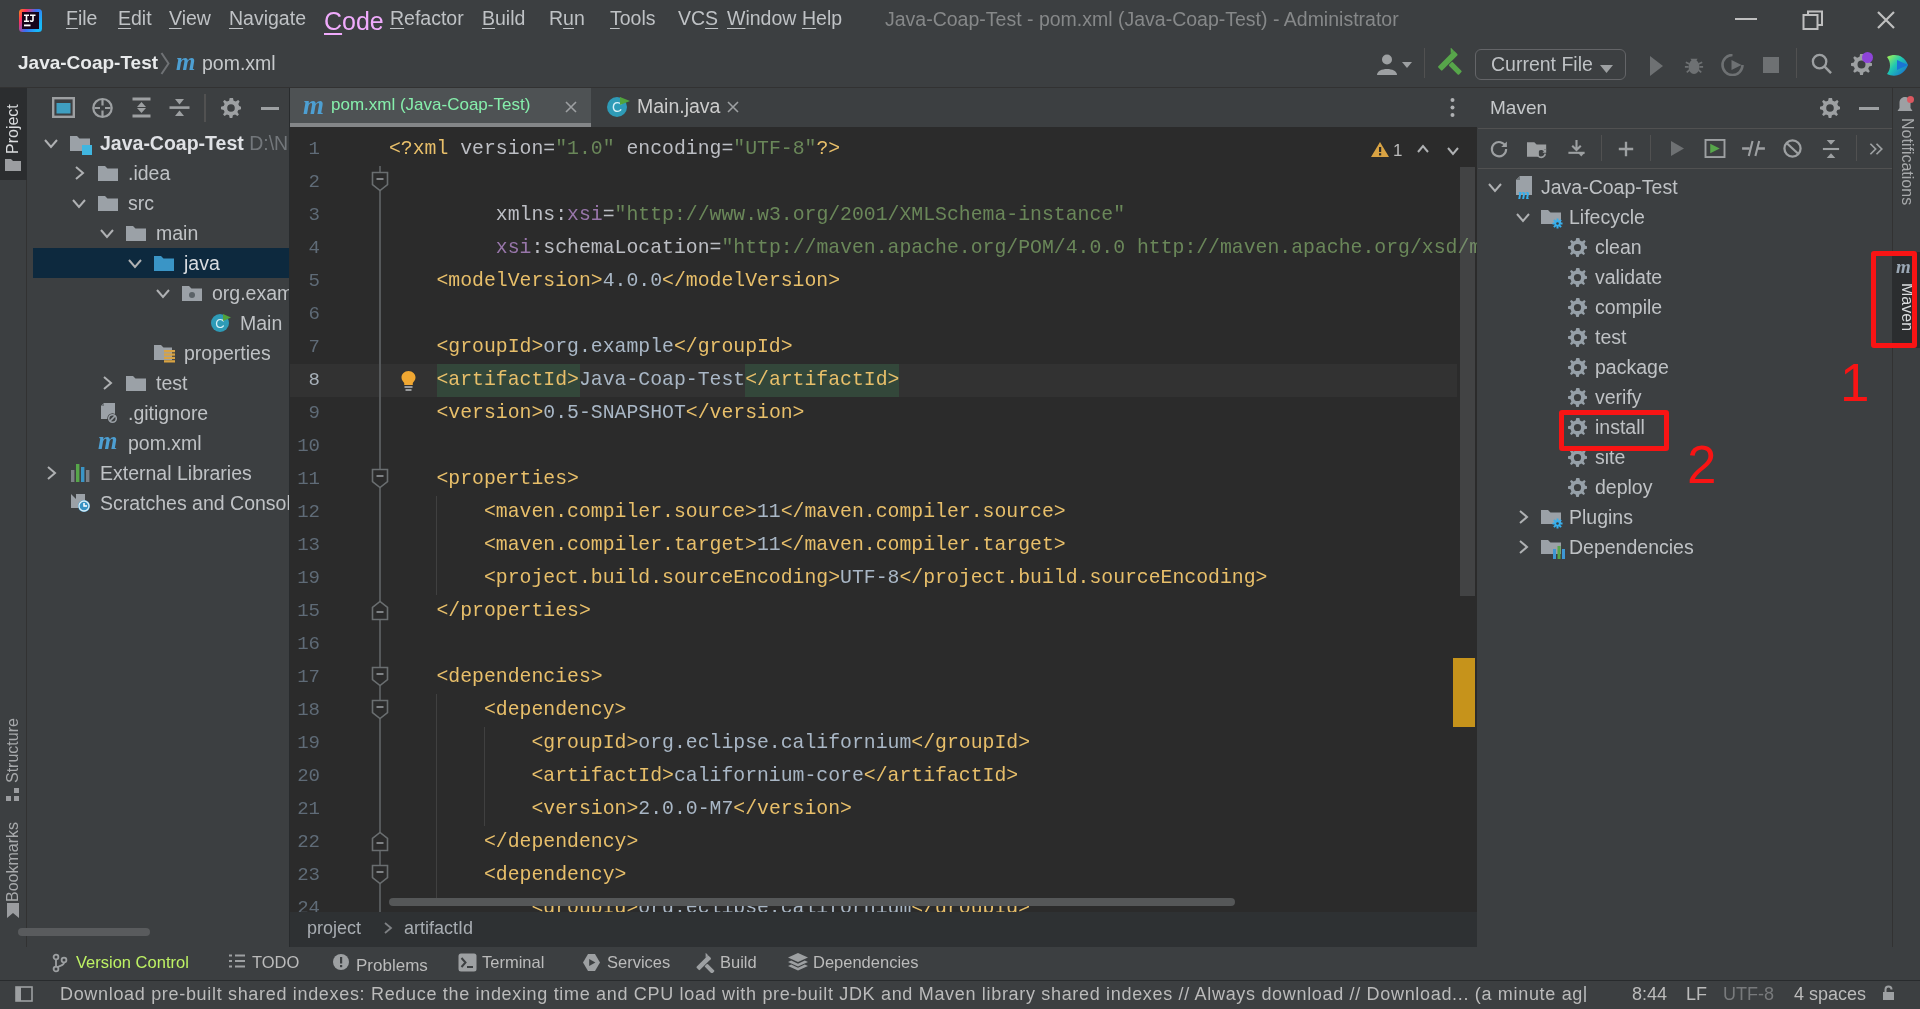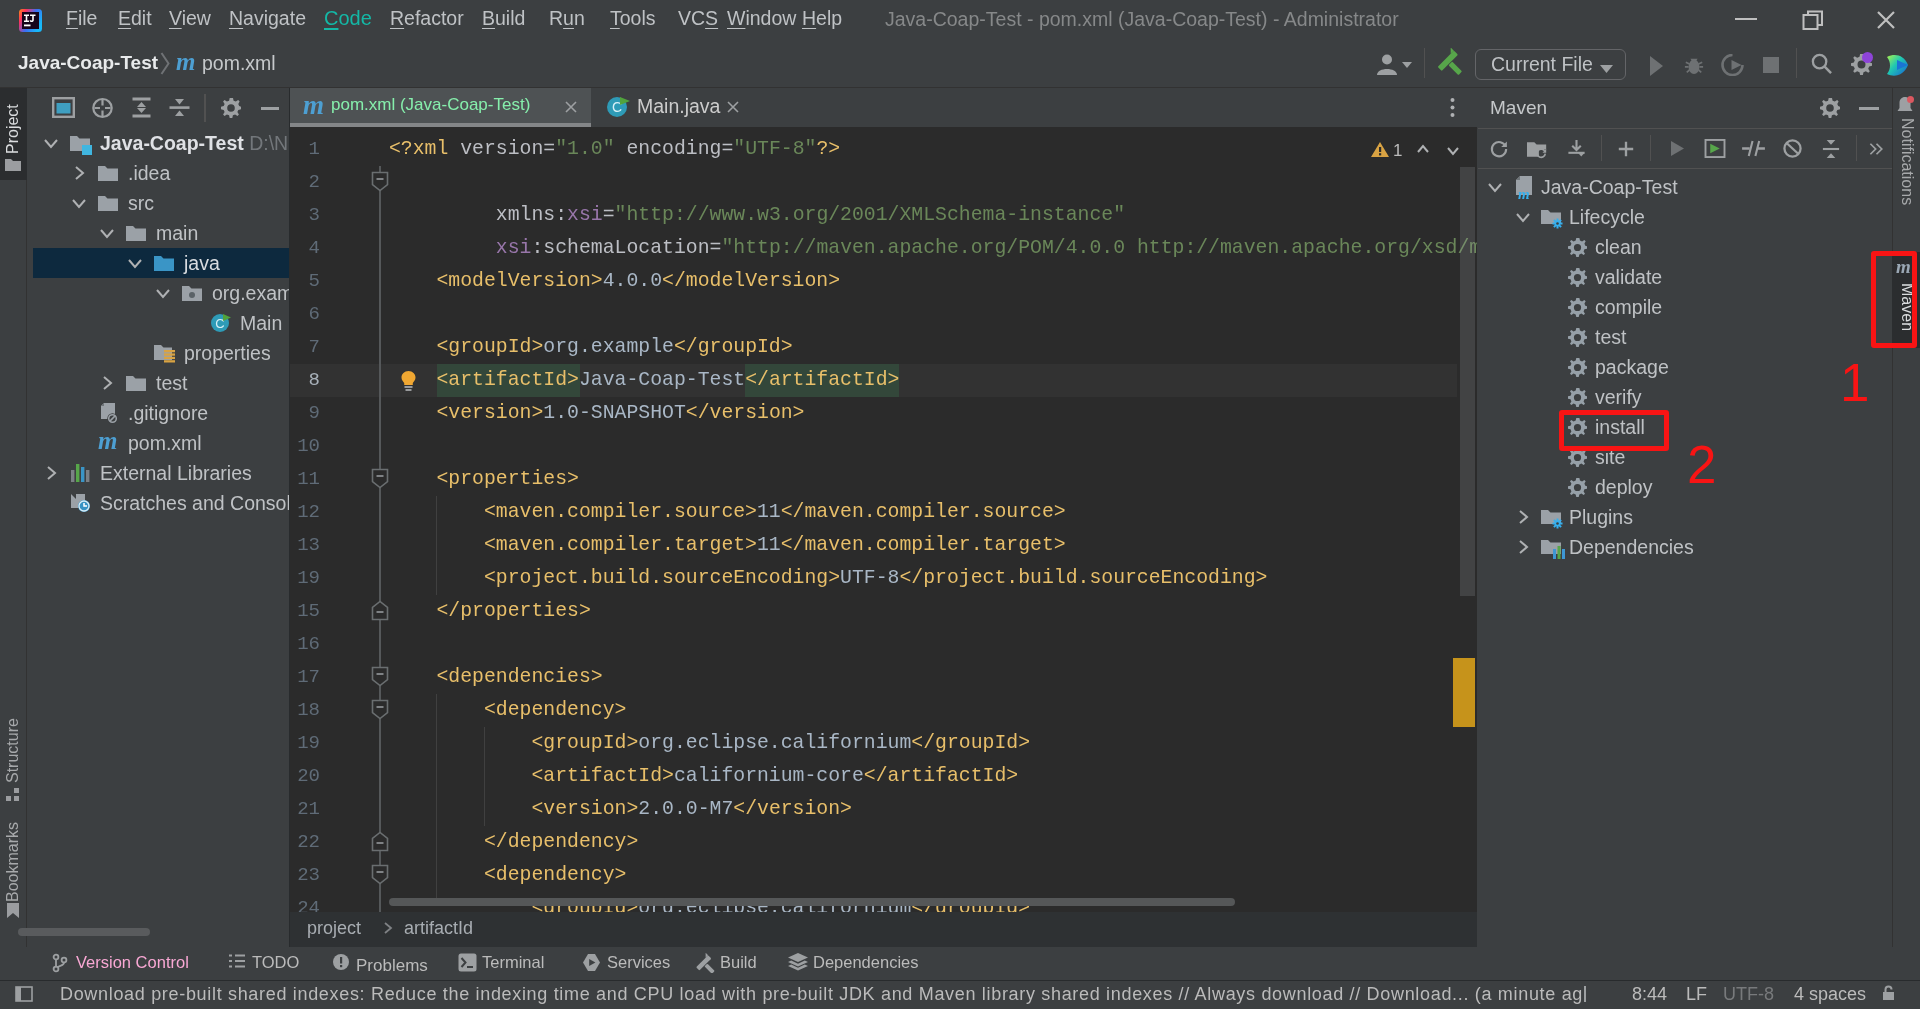--- a/index.html
+++ b/index.html
@@ -31,21 +31,21 @@
 <rect x="0" y="0" width="23" height="23" rx="3.5" fill="url(#ijg)"></rect>
 <rect x="3" y="3" width="17" height="17" fill="#15041a"></rect>
 <path d="M5 5.5 L10 5.5 L10 7 L8.3 7 L8.3 11.5 L10 11.5 L10 13 L5 13 L5 11.5 L6.7 11.5 L6.7 7 L5 7 Z" fill="#fff"></path>
 <path d="M11 5.5 L16.5 5.5 L16.5 7 L14.8 7 L14.8 11 C14.8 13.8 10.8 13.6 10.6 11.4 L12.2 10.9 C12.3 12 13.2 11.9 13.2 11 L13.2 7 L11 7 Z" fill="#fff"></path>
 <rect x="5" y="15.5" width="6.5" height="1.8" fill="#fff"></rect>
 </svg></div>
   <div class="abs" style="left:66px;top:7px;font-size:19.5px;color:#bfc2c5;"><span class="u">F</span>ile</div>
 <div class="abs" style="left:118px;top:7px;font-size:19.5px;color:#bfc2c5;"><span class="u">E</span>dit</div>
 <div class="abs" style="left:169px;top:7px;font-size:19.5px;color:#bfc2c5;"><span class="u">V</span>iew</div>
 <div class="abs" style="left:229px;top:7px;font-size:19.5px;color:#bfc2c5;"><span class="u">N</span>avigate</div>
-<div class="abs" style="left:324px;top:7px;font-size:20px;color:#14b8a6;"><span class="u">C</span>ode</div>
+<div class="abs" style="left:324px;top:7px;font-size:25px;color:#f0abfc;"><span class="u">C</span>ode</div>
 <div class="abs" style="left:390px;top:7px;font-size:19.5px;color:#bfc2c5;"><span class="u">R</span>efactor</div>
 <div class="abs" style="left:482px;top:7px;font-size:19.5px;color:#bfc2c5;"><span class="u">B</span>uild</div>
 <div class="abs" style="left:549px;top:7px;font-size:19.5px;color:#bfc2c5;">R<span class="u">u</span>n</div>
 <div class="abs" style="left:610px;top:7px;font-size:19.5px;color:#bfc2c5;"><span class="u">T</span>ools</div>
 <div class="abs" style="left:678px;top:7px;font-size:19.5px;color:#bfc2c5;">VC<span class="u">S</span></div>
 <div class="abs" style="left:727px;top:7px;font-size:19.5px;color:#bfc2c5;"><span class="u">W</span>indow</div>
 <div class="abs" style="left:802px;top:7px;font-size:19.5px;color:#bfc2c5;"><span class="u">H</span>elp</div>
   <div class="abs" style="left:885px;top:8px;font-size:19.5px;color:#868889;">Java-Coap-Test - pom.xml (Java-Coap-Test) - Administrator</div>
 
   <div class="abs" style="left:1735px;top:18px;width:22px;height:2px;background:#bfbfbf;"></div>
@@ -377,21 +377,21 @@
         <rect x="6.5" y="19" width="6" height="2" fill="#989a9c"></rect>
       </svg></div>
 <div class="abs" style="left:290px;top:88px;width:1187px;height:824px;overflow:hidden;">
       <div class="abs" style="left:-290px;top:-88px;width:1920px;height:1009px;">
 <div class="abs cl" style="left:389px;top:133px;"><span class="tg">&lt;?xml </span><span class="at">version</span><span class="at">=</span><span class="st">"1.0"</span><span class="at"> encoding</span><span class="at">=</span><span class="st">"UTF-8"</span><span class="tg">?&gt;</span></div>
 <div class="abs cl" style="left:389px;top:199px;"><span class="tx">         </span><span class="at">xmlns</span><span class="at">:</span><span class="ns">xsi</span><span class="at">=</span><span class="st">"http://www.w3.org/2001/XMLSchema-instance"</span></div>
 <div class="abs cl" style="left:389px;top:232px;"><span class="tx">         </span><span class="ns">xsi</span><span class="at">:</span><span class="at">schemaLocation</span><span class="at">=</span><span class="st">"http://maven.apache.org/POM/4.0.0 http://maven.apache.org/xsd/maven-4.0.0.xsd"</span></div>
 <div class="abs cl" style="left:389px;top:265px;"><span class="tx">    </span><span class="tg">&lt;modelVersion&gt;</span><span class="tx">4.0.0</span><span class="tg">&lt;/modelVersion&gt;</span></div>
 <div class="abs cl" style="left:389px;top:364px;"><span class="tx">    </span><span class="tg">&lt;artifactId&gt;</span><span class="tx">Java-Coap-Test</span><span class="tg">&lt;/artifactId&gt;</span></div>
 <div class="abs cl" style="left:389px;top:331px;"><span class="tx">    </span><span class="tg">&lt;groupId&gt;</span><span class="tx">org.example</span><span class="tg">&lt;/groupId&gt;</span></div>
-<div class="abs cl" style="left:389px;top:397px;"><span class="tx">    </span><span class="tg">&lt;version&gt;</span><span class="tx">1.0-SNAPSHOT</span><span class="tg">&lt;/version&gt;</span></div>
+<div class="abs cl" style="left:389px;top:397px;"><span class="tx">    </span><span class="tg">&lt;version&gt;</span><span class="tx">0.5-SNAPSHOT</span><span class="tg">&lt;/version&gt;</span></div>
 <div class="abs cl" style="left:389px;top:463px;"><span class="tx">    </span><span class="tg">&lt;properties&gt;</span></div>
 <div class="abs cl" style="left:389px;top:496px;"><span class="tx">        </span><span class="tg">&lt;maven.compiler.source&gt;</span><span class="tx">11</span><span class="tg">&lt;/maven.compiler.source&gt;</span></div>
 <div class="abs cl" style="left:389px;top:529px;"><span class="tx">        </span><span class="tg">&lt;maven.compiler.target&gt;</span><span class="tx">11</span><span class="tg">&lt;/maven.compiler.target&gt;</span></div>
 <div class="abs cl" style="left:389px;top:562px;"><span class="tx">        </span><span class="tg">&lt;project.build.sourceEncoding&gt;</span><span class="tx">UTF-8</span><span class="tg">&lt;/project.build.sourceEncoding&gt;</span></div>
 <div class="abs cl" style="left:389px;top:595px;"><span class="tx">    </span><span class="tg">&lt;/properties&gt;</span></div>
 <div class="abs cl" style="left:389px;top:661px;"><span class="tx">    </span><span class="tg">&lt;dependencies&gt;</span></div>
 <div class="abs cl" style="left:389px;top:694px;"><span class="tx">        </span><span class="tg">&lt;dependency&gt;</span></div>
 <div class="abs cl" style="left:389px;top:727px;"><span class="tx">            </span><span class="tg">&lt;groupId&gt;</span><span class="tx">org.eclipse.californium</span><span class="tg">&lt;/groupId&gt;</span></div>
 <div class="abs cl" style="left:389px;top:760px;"><span class="tx">            </span><span class="tg">&lt;artifactId&gt;</span><span class="tx">californium-core</span><span class="tg">&lt;/artifactId&gt;</span></div>
 <div class="abs cl" style="left:389px;top:793px;"><span class="tx">            </span><span class="tg">&lt;version&gt;</span><span class="tx">2.0.0-M7</span><span class="tg">&lt;/version&gt;</span></div>
@@ -561,21 +561,21 @@
   <div class="abs" style="left:1840px;top:352px;font-size:53px;color:#f81414;">1</div>
   <div class="abs" style="left:1871px;top:251px;width:46px;height:97px;border:5px solid #f81414;border-radius:3px;"></div>
 
   <div class="abs" style="left:0;top:947px;width:1920px;height:33px;background:#3c3f41;"></div>
   <div class="abs" style="left:52px;top:953px;width:22px;height:20px;"><svg width="16" height="20" viewBox="0 0 16 20">
         <circle cx="4" cy="4" r="2.4" fill="none" stroke="#9da0a2" stroke-width="1.8"></circle>
         <circle cx="4" cy="16" r="2.4" fill="none" stroke="#9da0a2" stroke-width="1.8"></circle>
         <circle cx="12" cy="7" r="2.4" fill="none" stroke="#9da0a2" stroke-width="1.8"></circle>
         <path d="M4 6.5 L4 13.5 M12 9.5 C12 13 8 12 5.5 14.5" stroke="#9da0a2" stroke-width="1.8" fill="none"></path>
       </svg></div>
-<div class="abs" style="left:76px;top:953px;font-size:16.5px;color:#f9a8d4;">Version Control</div>
+<div class="abs" style="left:76px;top:953px;font-size:16.5px;color:#bef264;">Version Control</div>
 <div class="abs" style="left:228px;top:953px;width:22px;height:20px;"><svg width="18" height="16" viewBox="0 0 18 16">
         <path d="M1 2.5 L4 2.5 M1 8 L4 8 M1 13.5 L4 13.5 M7 2.5 L17 2.5 M7 8 L17 8 M7 13.5 L17 13.5" stroke="#9da0a2" stroke-width="2.2"></path>
       </svg></div>
 <div class="abs" style="left:252px;top:953px;font-size:16.5px;color:#bbbbbb;">TODO</div>
 <div class="abs" style="left:332px;top:953px;width:22px;height:20px;"><svg width="18" height="18" viewBox="0 0 18 18">
         <circle cx="9" cy="9" r="8" fill="#9da0a2"></circle>
         <rect x="8" y="4" width="2.2" height="6.5" fill="#3c3f41"></rect>
         <rect x="8" y="12" width="2.2" height="2.2" fill="#3c3f41"></rect>
       </svg></div>
 <div class="abs" style="left:356px;top:956px;font-size:17px;color:#bbbbbb;">Problems</div>

